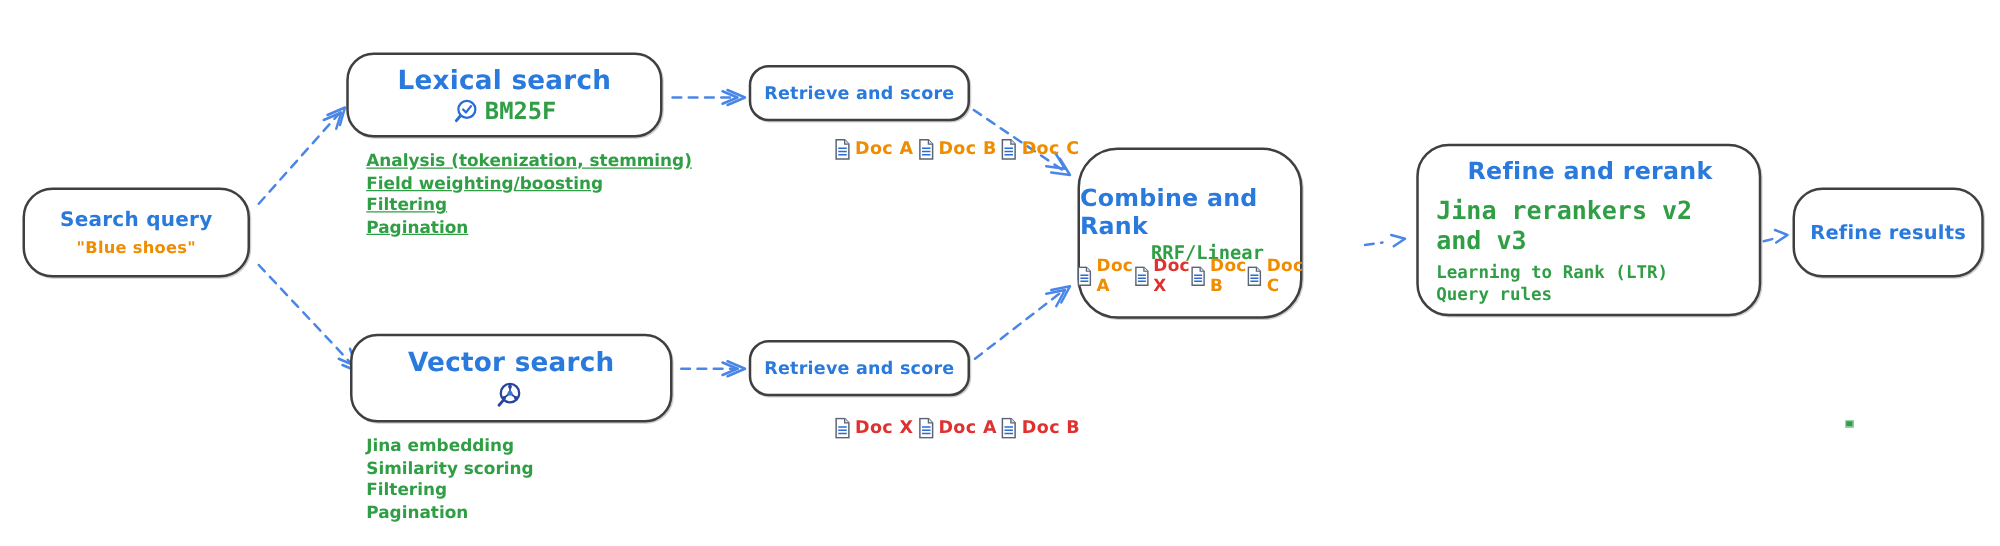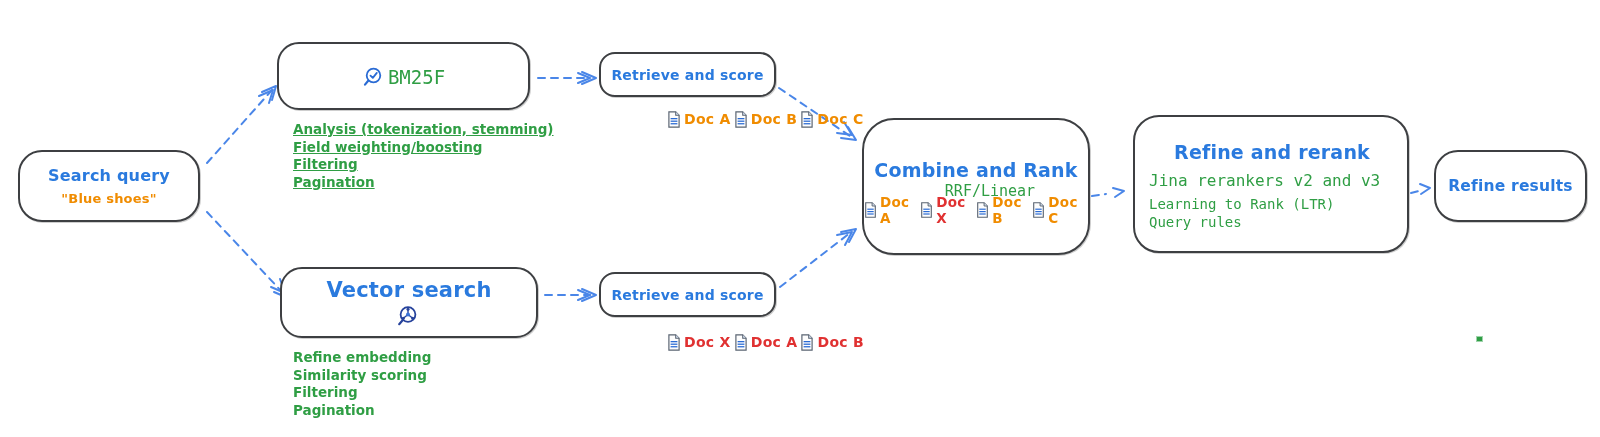--- a/index.html
+++ b/index.html
@@ -10,21 +10,21 @@
   .node{
     position:absolute;background:#ffffff;border:2.4px solid #3d3f42;
     display:flex;flex-direction:column;align-items:center;justify-content:center;
     box-sizing:border-box;box-shadow:1px 1px 0 rgba(60,60,60,.25);
   }
   .blue{color:#2a7ade;}
   .green{color:#2f9e44;}
   .orange{color:#f08c00;}
   .red{color:#e03131;}
   .hand{font-family:"DejaVu Sans",sans-serif;font-weight:600;letter-spacing:.2px;}
-  .code{font-family:"DejaVu Sans Mono",monospace;font-weight:400;}
+  .code{font-family:"DejaVu Sans Mono",monospace;font-weight:700;}
 
   
   #search-query{left:18px;top:150px;width:182px;height:72px;border-radius:24px;}
   #search-query .title{font-size:16px;}
   #search-query .query{font-size:13px;margin-top:6px;}
 
   #lexical-box{left:277px;top:42px;width:253px;height:68px;border-radius:22px;}
   #vector-box{left:280px;top:267px;width:258px;height:71px;border-radius:22px;}
   .branch-title{font-size:21px;line-height:24px;}
   .model-row{display:flex;align-items:center;gap:4px;margin-top:2px;}
@@ -40,31 +40,31 @@
   #retrieve-top{left:599px;top:52px;}
   #retrieve-bottom{left:599px;top:272px;}
   .retrieve .label{font-size:14px;}
 
   .doc-list{position:absolute;display:flex;flex-direction:row;gap:3px;}
   #docs-top{left:667px;top:110px;}
   #docs-bottom{left:667px;top:333px;}
   .doc-row{display:flex;align-items:center;gap:3px;height:18px;}
   .doc-row .doc-label{font-size:14px;font-weight:700;letter-spacing:.3px;}
 
-  #combine-box{left:862px;top:118px;width:228px;height:137px;border-radius:32px;padding-top:4px;}
+  #combine-box{left:862px;top:118px;width:180px;height:137px;border-radius:32px;padding-top:4px;}
   #combine-box .title{font-size:19px;}
   #combine-box .method{font-size:15px;margin:1px 0 2px 0;padding-left:28px;}
   #combine-box .doc-list{position:static;gap:0px;}
   #combine-box .doc-row{height:16.5px;}
   #combine-box .doc-row .doc-label{font-size:13.5px;}
 
   #refine-box{left:1133px;top:115px;width:276px;height:138px;border-radius:26px;
     align-items:flex-start;padding:10px 12px 8px 14px;justify-content:center;}
   #refine-box .title{font-size:19px;align-self:center;}
-  #refine-box .line-main{font-size:16px;margin-top:8px;}
+  #refine-box .line-main{font-size:20px;margin-top:8px;}
   #refine-box .line-sub{font-size:14px;margin-top:6px;}
   #refine-box .line-sub2{font-size:14px;margin-top:2px;}
 
   #ranked-box{left:1434px;top:150px;width:153px;height:72px;border-radius:24px;}
   #ranked-box .label{font-size:15.5px;}
 
   #arrow-layer{position:absolute;left:0;top:0;width:1600px;height:437px;pointer-events:none;}
   .dash{stroke:#4a86e8;stroke-width:2;fill:none;stroke-dasharray:7 6;stroke-linecap:round;}
   .head{stroke:#4a86e8;stroke-width:2;fill:none;stroke-linejoin:round;stroke-linecap:round;}
 
@@ -125,20 +125,21 @@
       <polyline class="head" points="1420,184 1430,188 1421,194"></polyline>
     </g>
   </svg>
 
   <div class="node" id="search-query">
     <div class="title hand blue">Search query</div>
     <div class="query hand orange">"Blue shoes"</div>
   </div>
 
   <div class="node" id="lexical-box">
+    <div class="branch-title hand blue">Lexical search</div>
     <div class="model-row">
       <svg class="model-icon" width="22" height="22" viewBox="0 0 22 22">
         <circle cx="11.5" cy="9.5" r="6.8" stroke="#2a6bd4" stroke-width="1.8" fill="none"></circle>
         <path d="M8.5,9.6 L10.8,11.9 L14.8,6.9" stroke="#2a6bd4" stroke-width="1.8" fill="none" stroke-linecap="round" stroke-linejoin="round"></path>
         <line x1="6.2" y1="14.8" x2="3.0" y2="18.6" stroke="#2a6bd4" stroke-width="2.2" stroke-linecap="round"></line>
       </svg>
       <span class="model-name code green">BM25F</span>
     </div>
   </div>
 
@@ -197,21 +198,21 @@
         <circle cx="11" cy="10.5" r="2" fill="#3b74d8"></circle>
         <circle cx="11" cy="5.3" r="1.5" fill="#27439c"></circle>
         <circle cx="6.3" cy="14.2" r="1.5" fill="#27439c"></circle>
         <circle cx="15.7" cy="14.2" r="1.5" fill="#27439c"></circle>
         <line x1="5.6" y1="16.3" x2="2.2" y2="20.2" stroke="#27439c" stroke-width="2.2" stroke-linecap="round"></line>
       </svg>
     </div>
   </div>
 
   <div class="features green" id="vector-features">
-    <div>Refine embedding</div>
+    <div>Jina embedding</div>
     <div>Similarity scoring</div>
     <div>Filtering</div>
     <div>Pagination</div>
   </div>
 
   <div class="node retrieve" id="retrieve-bottom">
     <div class="label hand blue">Retrieve and score</div>
   </div>
 
   <div class="doc-list" id="docs-bottom">

